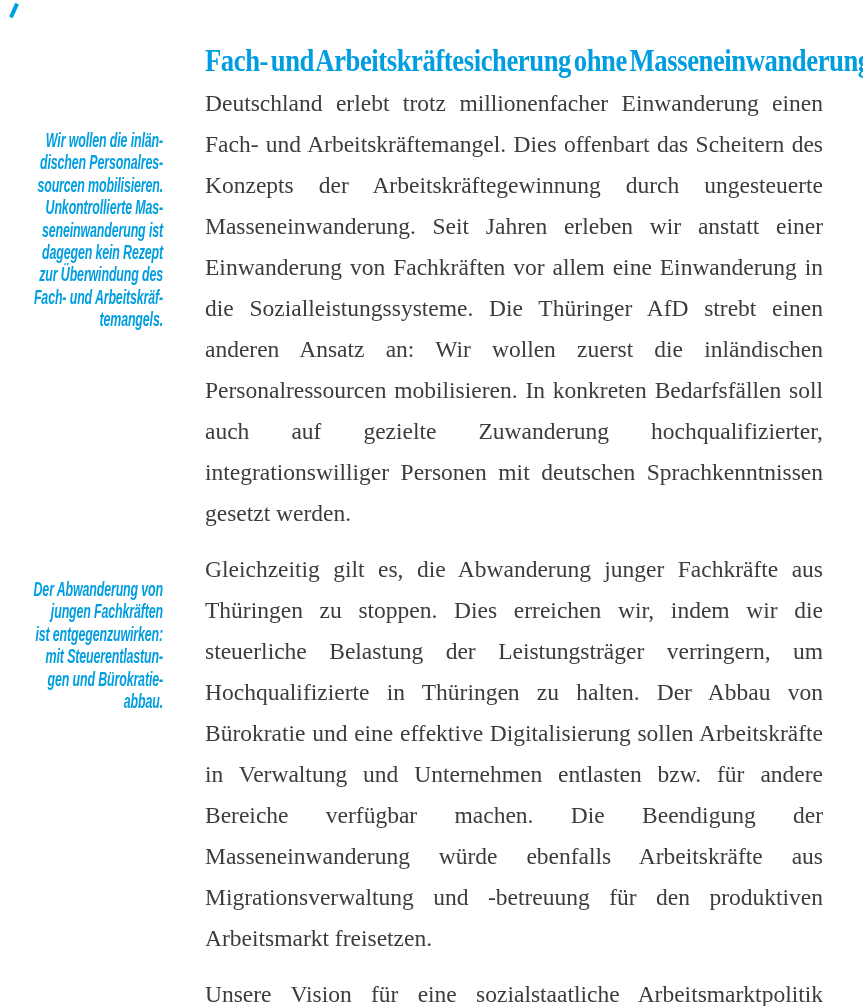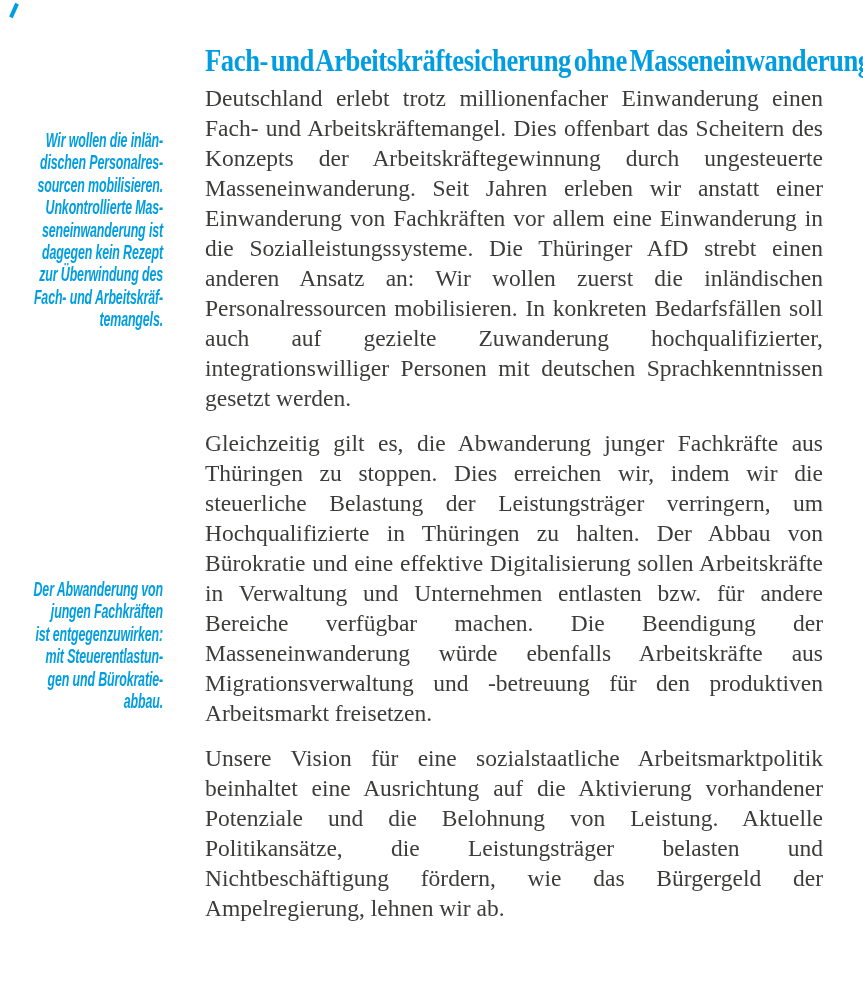--- a/index.html
+++ b/index.html
@@ -68,21 +68,21 @@
   h1.section-heading .h-inner {
     display: inline-block;
     transform: scaleX(0.86);   
     transform-origin: 0 50%;
     letter-spacing: -0.5px;
     word-spacing: -4px;
   }
   .content p {
     margin: 0 0 15px 0;
     font-size: 23.5px;
-    line-height: 30px;
+    line-height: 41px;
     text-align: justify;
     color: var(--body-text);
     hyphens: auto;
     -webkit-hyphens: auto;
   }
   .content p:last-child { margin-bottom: 0; }
 </style>
 </head>
 <body>
 

